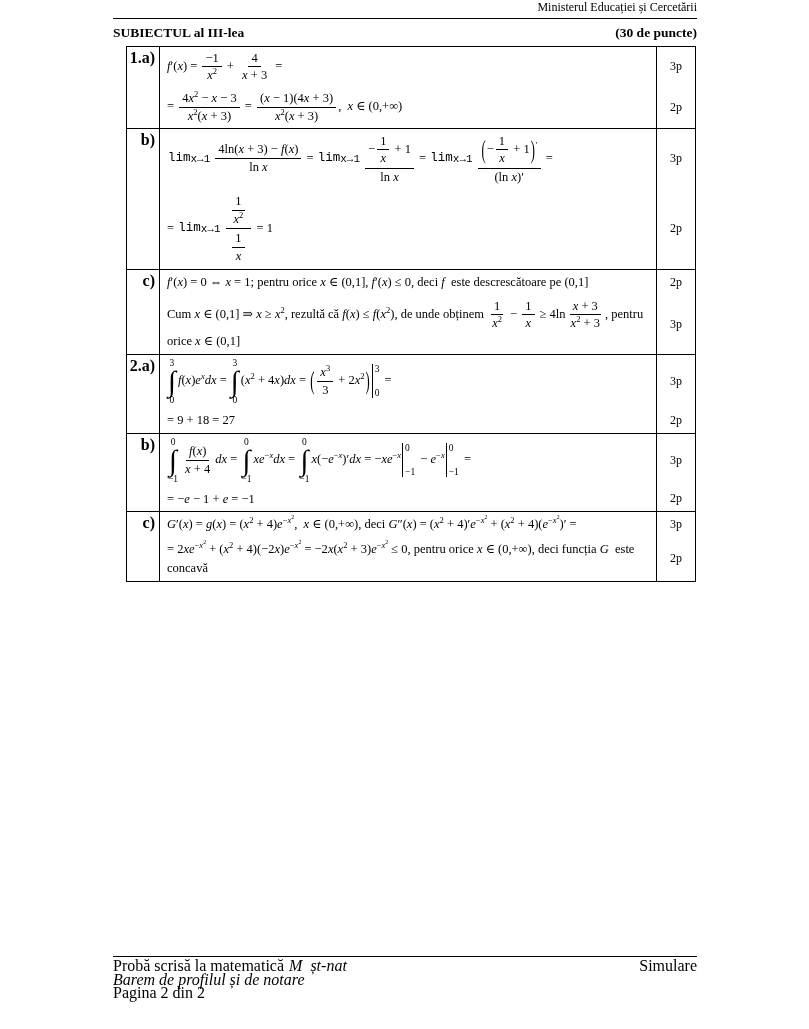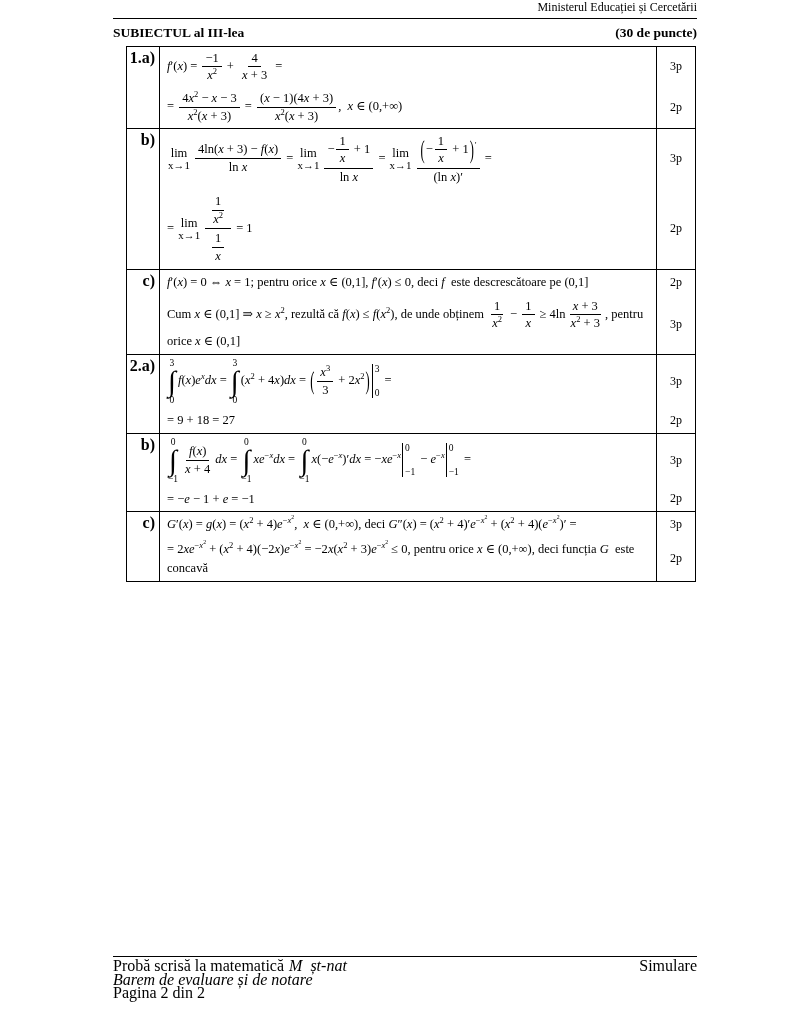--- a/index.html
+++ b/index.html
@@ -31,22 +31,22 @@
 
   
   .mtext,.mi{white-space:pre-wrap;}
   .mi{font-style:italic;}
   .msup{font-size:0.68em;line-height:0;}
   .mfrac{display:inline-flex;flex-direction:column;align-items:center;vertical-align:middle;
     margin:1px 2px;text-align:center;}
   .num,.den{display:block;white-space:nowrap;line-height:1.18;padding:0 3px;text-align:center;}
   .num{border-bottom:1px solid #000;padding-bottom:1px;}
   .den{padding-top:1px;}
-  .mlim{display:inline-flex;flex-direction:column;align-items:center;vertical-align:middle;
-    margin:0 3px 0 1px;line-height:1.05;}
+  .mlim{display:inline-flex;align-items:center;vertical-align:middle;
+    margin:0 3px 0 1px;line-height:1.05;font-family:Liberation Mono, monospace;}
   .limbot{font-size:11px;line-height:10px;}
   .mint{display:inline-flex;flex-direction:column;align-items:center;vertical-align:middle;
     line-height:1;margin:0 2px 0 1px;}
   .iglyph{font-size:29px;line-height:27px;}
   .ilim{font-size:9.5px;line-height:10px;}
   .meval{display:inline-flex;align-items:stretch;vertical-align:middle;height:34px;margin:0 2px 0 1px;}
   .vbar{width:0;border-left:1.2px solid #000;}
   .vcol{display:flex;flex-direction:column;justify-content:space-between;font-size:9.5px;
     line-height:10px;padding-left:2px;}
   .mbig{display:inline-block;transform:scaleY(2.05);transform-origin:50% 50%;
@@ -259,18 +259,18 @@
         </div>
       </div>
 
     <div class="doc-footer">
       <div class="foot-row1">
         <span>
           <span>Probă scrisă la matematică</span><span class="variant">M  șt-nat</span>
         </span>
         <span>Simulare</span>
       </div>
-      <div class="ital">Barem de evaluare și de notare</div>
+      <div class="ital">Barem de profilul și de notare</div>
       <div class="foot-page">Pagina 2 din 2</div>
     </div>
 
   </div>
 </div>
 
 </body></html>

